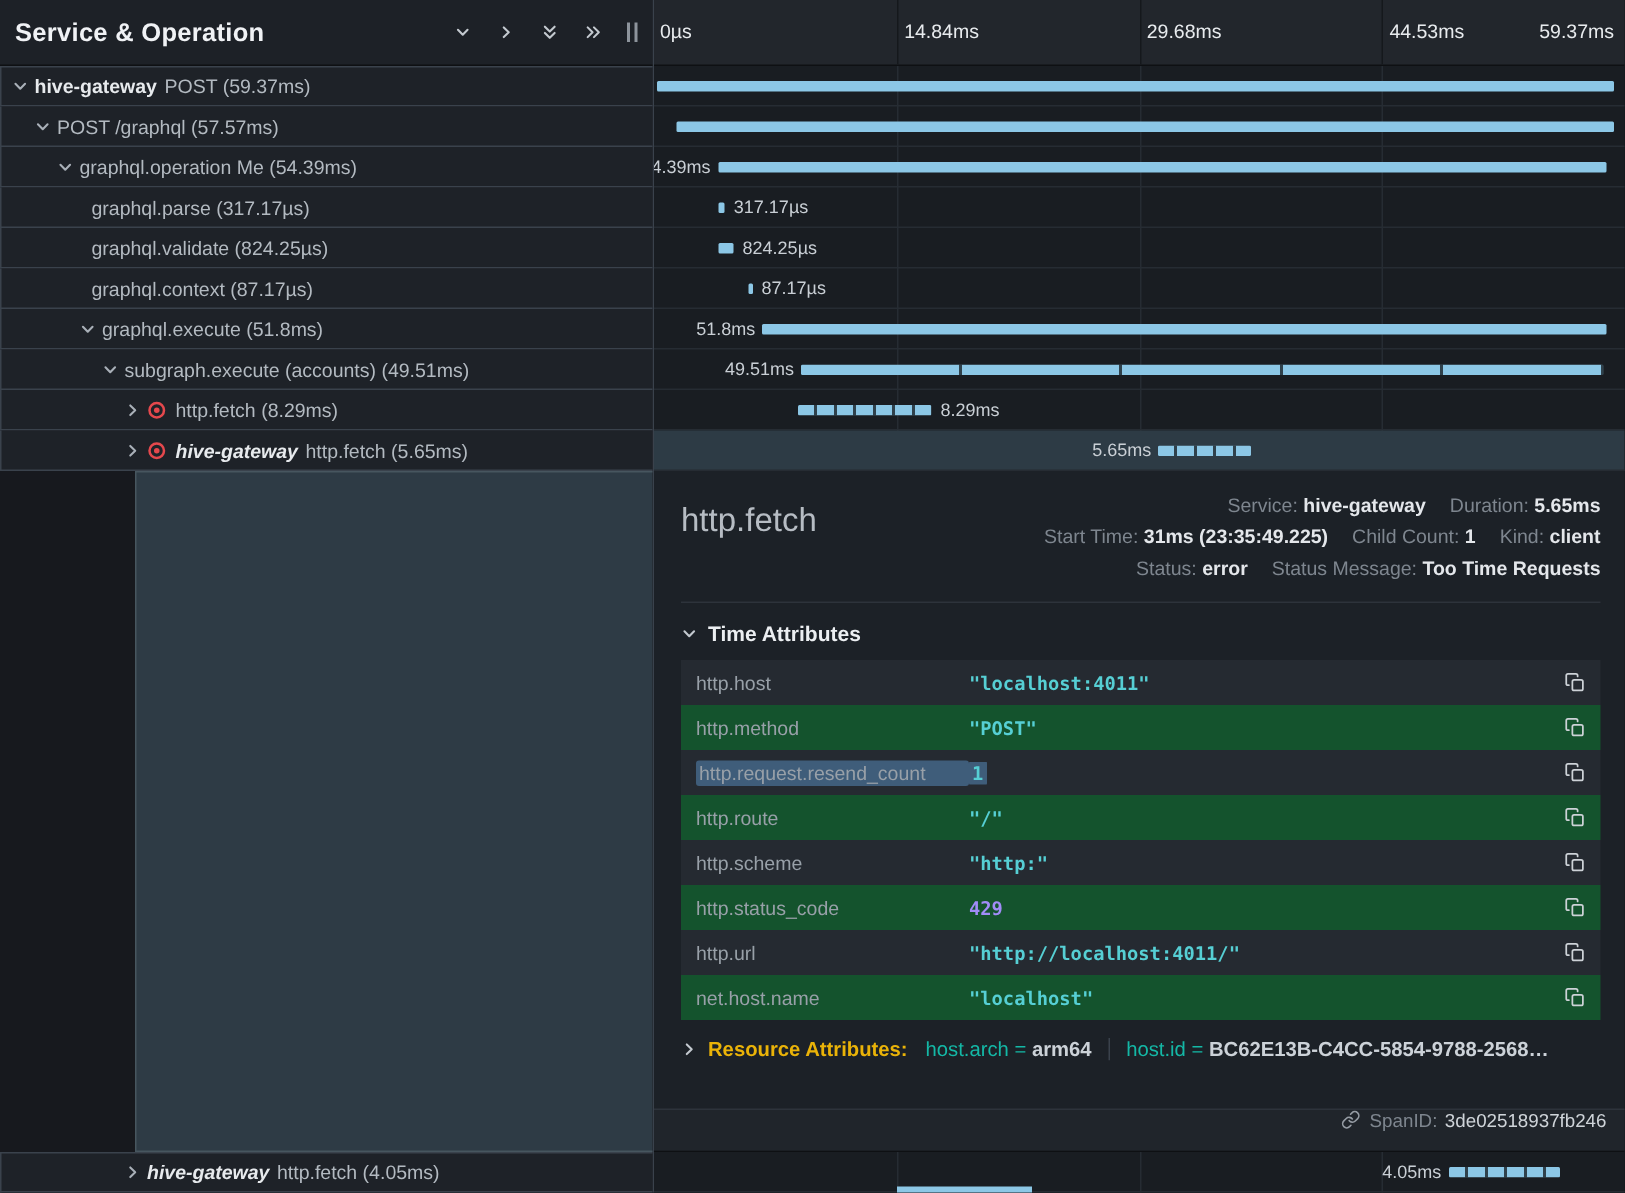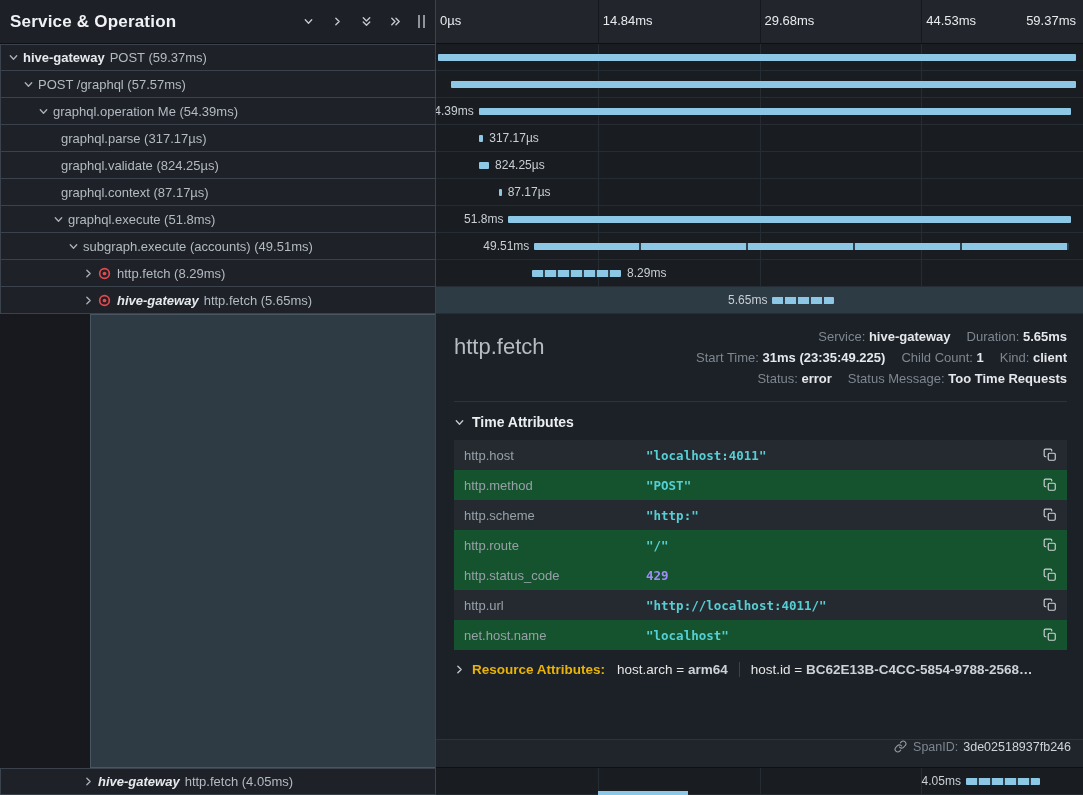--- a/index.html
+++ b/index.html
@@ -62,21 +62,21 @@
   .attr-key{flex:0 0 182px;color:#98a0a8;font-size:13px;white-space:nowrap;}
   .attr-value{flex:1;font-family:"DejaVu Sans Mono",monospace;font-size:12.5px;font-weight:bold;white-space:nowrap;overflow:hidden;}
   .attr-value.cyan{color:#56cfd4;}
   .attr-value.purple{color:#a18cf7;}
   .txtsel{background:#3f5d7a;border-radius:2px;padding:1px 2px;}
   .copy-btn{flex:0 0 auto;color:#cdd2d7;display:flex;cursor:pointer;margin-left:10px;}
   .resource-row{display:flex;align-items:center;margin-top:12px;font-size:13.5px;white-space:nowrap;overflow:hidden;}
   .resource-row .chev-sm{margin-right:7px;}
   .res-title{font-weight:bold;color:#eab308;margin-right:12px;}
   .res-attrs{display:flex;align-items:center;}
-  .rk{color:#e5e5e5;}
+  .rk{color:#14b8a6;}
   .rv{color:#ccd2d8;font-weight:bold;}
   .res-sep{width:1px;height:15px;background:#3a424c;margin:0 11px;flex:0 0 auto;}
   .detail-footer{position:absolute;left:0;right:0;bottom:0;height:28px;background:#20252b;border-top:1px solid #2d333b;display:flex;align-items:flex-start;justify-content:flex-end;padding:0 12px;}
   .sid-link{display:flex;align-items:center;color:#959ca4;margin-right:6px;cursor:pointer;}
   .sid-label{color:#7e868f;font-size:12.5px;margin-right:5px;}
   .sid-value{color:#cfd4d9;font-size:12.5px;}
 </style>
 </head>
 <body>
 
@@ -306,34 +306,46 @@
             <span class="copy-btn">
               <span style="display:flex">
                 <svg width="14" height="14" viewBox="0 0 24 24" fill="none" stroke="currentColor" stroke-width="2" stroke-linecap="round" stroke-linejoin="round">
                   <rect x="9" y="9" width="12" height="12" rx="2"></rect>
                   <path d="M5 15H4a2 2 0 0 1-2-2V4a2 2 0 0 1 2-2h9a2 2 0 0 1 2 2v1"></path>
                 </svg>
               </span>
             </span>
           </div>
           <div class="attr-row even">
-            <span class="attr-key">http.scheme</span>
-            <span class="attr-value cyan">"http:"</span>
+            <span class="attr-key txtsel">http.request.resend_count</span>
+            <span class="attr-value cyan"><span class="txtsel">1</span></span>
             <span class="copy-btn">
               <span style="display:flex">
                 <svg width="14" height="14" viewBox="0 0 24 24" fill="none" stroke="currentColor" stroke-width="2" stroke-linecap="round" stroke-linejoin="round">
                   <rect x="9" y="9" width="12" height="12" rx="2"></rect>
                   <path d="M5 15H4a2 2 0 0 1-2-2V4a2 2 0 0 1 2-2h9a2 2 0 0 1 2 2v1"></path>
                 </svg>
               </span>
             </span>
           </div>
           <div class="attr-row odd">
             <span class="attr-key">http.route</span>
             <span class="attr-value cyan">"/"</span>
+            <span class="copy-btn">
+              <span style="display:flex">
+                <svg width="14" height="14" viewBox="0 0 24 24" fill="none" stroke="currentColor" stroke-width="2" stroke-linecap="round" stroke-linejoin="round">
+                  <rect x="9" y="9" width="12" height="12" rx="2"></rect>
+                  <path d="M5 15H4a2 2 0 0 1-2-2V4a2 2 0 0 1 2-2h9a2 2 0 0 1 2 2v1"></path>
+                </svg>
+              </span>
+            </span>
+          </div>
+          <div class="attr-row even">
+            <span class="attr-key">http.scheme</span>
+            <span class="attr-value cyan">"http:"</span>
             <span class="copy-btn">
               <span style="display:flex">
                 <svg width="14" height="14" viewBox="0 0 24 24" fill="none" stroke="currentColor" stroke-width="2" stroke-linecap="round" stroke-linejoin="round">
                   <rect x="9" y="9" width="12" height="12" rx="2"></rect>
                   <path d="M5 15H4a2 2 0 0 1-2-2V4a2 2 0 0 1 2-2h9a2 2 0 0 1 2 2v1"></path>
                 </svg>
               </span>
             </span>
           </div>
           <div class="attr-row odd">

